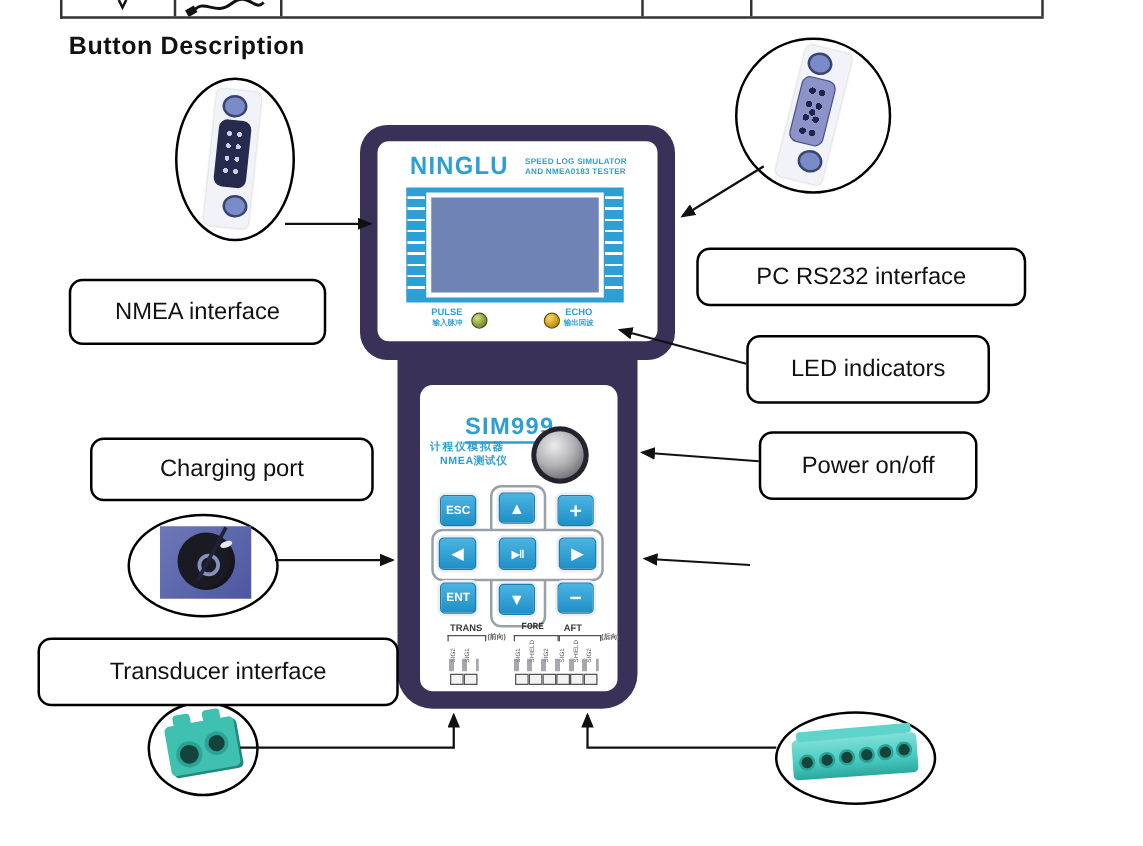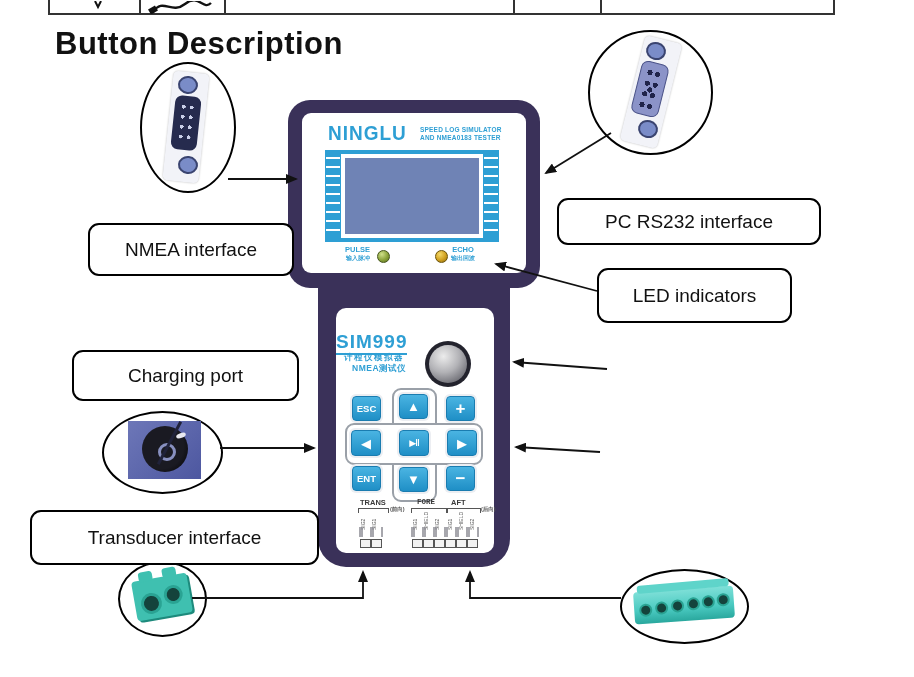--- a/index.html
+++ b/index.html
@@ -6,21 +6,21 @@
   #page{position:relative;width:914px;height:677px;background:#fff;overflow:hidden;
         font-family:"Liberation Sans","DejaVu Sans",sans-serif;color:#111;}
   .abs{position:absolute;}
 
   
   .tblfrag{position:absolute;left:48px;top:0;width:785px;height:13px;display:flex;
            border-left:2px solid #333;border-bottom:2px solid #333;}
   .tblfrag .cell{border-right:2px solid #333;height:100%;position:relative;}
 
   
-  .heading{position:absolute;left:55px;top:26px;font-size:31px;font-weight:bold;letter-spacing:.5px;}
+  .heading{position:absolute;left:55px;top:26px;font-size:20px;font-weight:bold;letter-spacing:.5px;}
 
   
   .dev-navy{background:#3a3159;}
   .panel{background:#fff;}
   .lcd{position:absolute;left:325px;top:150px;width:174px;height:92px;background:#2e9fd4;}
   .lcd-stripe{position:absolute;top:7px;bottom:7px;width:14px;
               background:repeating-linear-gradient(to bottom,#fff 0 2px,rgba(0,0,0,0) 2px 9px);}
   .lcd-white{position:absolute;left:16px;right:16px;top:4px;bottom:4px;background:#fff;}
   .lcd-screen{position:absolute;left:20px;right:20px;top:8px;bottom:8px;background:#6f83b5;}
   .blue{color:#2e9fd4;}
@@ -109,21 +109,21 @@
     <div class="ledlbl">PULSE</div>
     <div class="ledsub">输入脉冲</div>
   </div>
   <div class="abs led led-green" style="left:377px;top:250px;"></div>
   <div class="abs led led-yellow" style="left:435px;top:250px;"></div>
   <div class="abs blue" style="left:451px;top:246px;text-align:center;">
     <div class="ledlbl">ECHO</div>
     <div class="ledsub">输出回波</div>
   </div>
 
-  <div class="abs blue model" style="left:336px;top:331px;">SIM999</div>
+  <div class="abs blue model" style="left:372px;top:331px;">SIM999</div>
   <div class="abs blue modelsub" style="left:344px;top:352px;">计程仪模拟器</div>
   <div class="abs blue modelsub" style="left:352px;top:363px;letter-spacing:.5px;">NMEA测试仪</div>
   <div class="abs pwr-outer" style="left:425px;top:341px;">
     <div class="pwr-inner"></div>
   </div>
 
   <div class="keygroup" style="left:392px;top:388px;width:41px;height:110px;"></div>
   <div class="keygroup" style="left:345px;top:423px;width:134px;height:38px;"></div>
 
   <div class="key" style="left:352px;top:396px;">
@@ -233,31 +233,34 @@
       <div class="hole" style="left:5px;top:12px;width:9px;height:9px;border:2px solid #2aa393;"></div>
       <div class="hole" style="left:21px;top:11px;width:9px;height:9px;border:2px solid #2aa393;"></div>
       <div class="hole" style="left:37px;top:10px;width:9px;height:9px;border:2px solid #2aa393;"></div>
       <div class="hole" style="left:53px;top:9px;width:9px;height:9px;border:2px solid #2aa393;"></div>
       <div class="hole" style="left:68px;top:8px;width:9px;height:9px;border:2px solid #2aa393;"></div>
       <div class="hole" style="left:83px;top:7px;width:9px;height:9px;border:2px solid #2aa393;"></div>
       <div class="abs" style="left:4px;top:-7px;width:92px;height:8px;background:#5fd4ca;border-radius:3px;transform:rotate(-1deg);"></div>
     </div>
   </div>
 
-  <div class="callout" style="left:88px;top:223px;width:202px;height:49px;">
+  <div class="callout" style="left:55px;top:223px;width:202px;height:49px;">
       <span>NMEA interface</span>
     </div>
   <div class="callout" style="left:72px;top:350px;width:223px;height:47px;">
       <span>Charging port</span>
     </div>
   <div class="callout" style="left:557px;top:198px;width:260px;height:43px;">
       <span>PC RS232 interface</span>
     </div>
   <div class="callout" style="left:597px;top:268px;width:191px;height:51px;">
       <span>LED indicators</span>
+    </div>
+  <div class="callout" style="left:607px;top:345px;width:171px;height:51px;">
+      <span>Power on/off</span>
     </div>
   <div class="callout" style="left:30px;top:510px;width:285px;height:51px;">
       <span>Transducer interface</span>
     </div>
 
   <svg class="overlay" width="914" height="677" viewBox="0 0 914 677">
     <defs>
       <marker id="ah" markerUnits="userSpaceOnUse" markerWidth="12" markerHeight="10" refX="10" refY="5" orient="auto">
         <path d="M0,0 L12,5 L0,10 z" fill="#111"></path>
       </marker>

